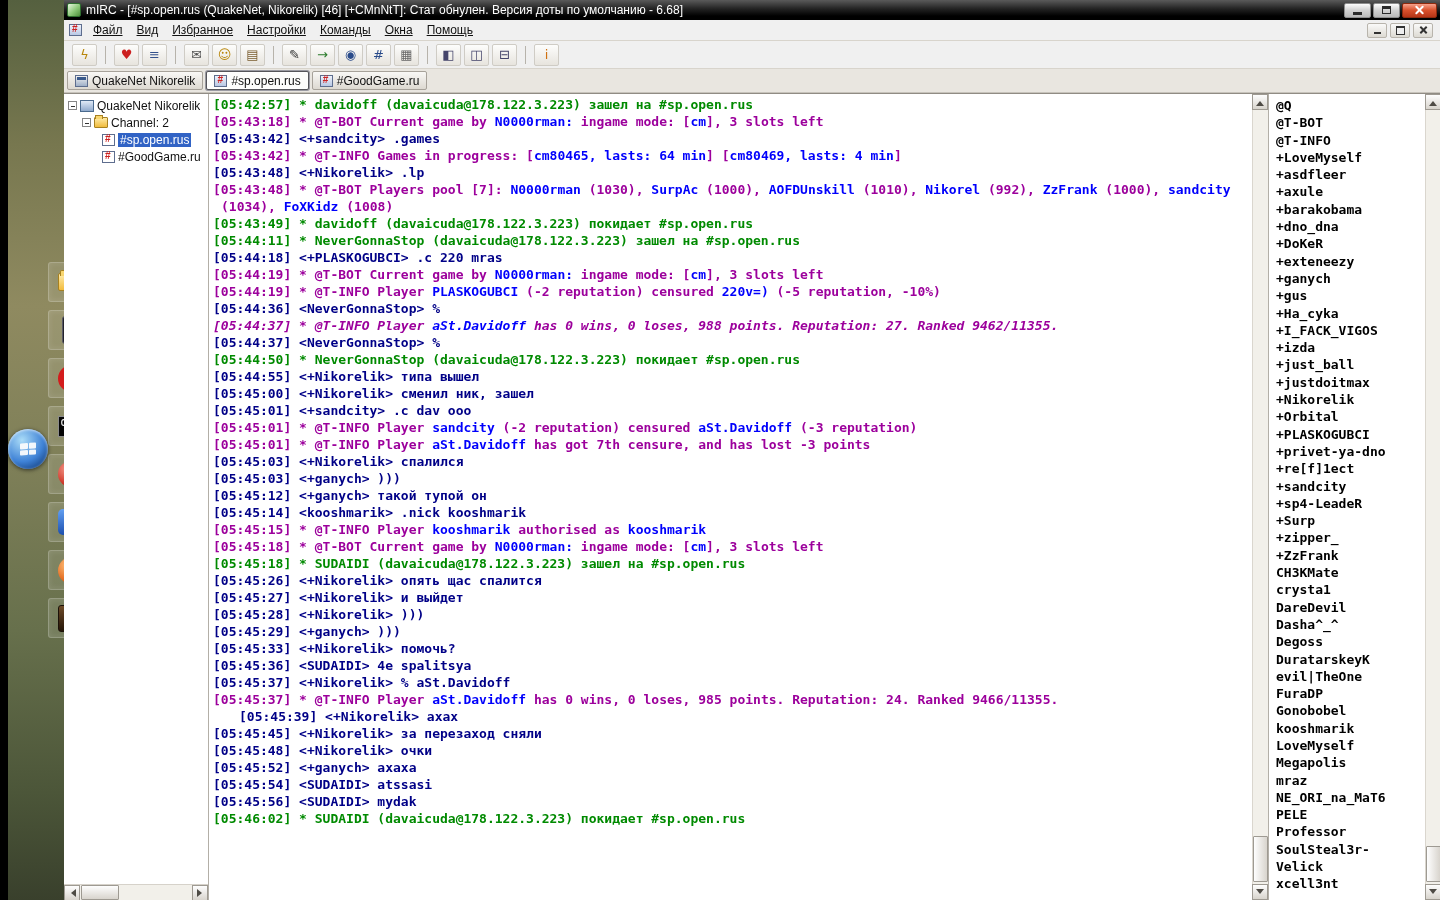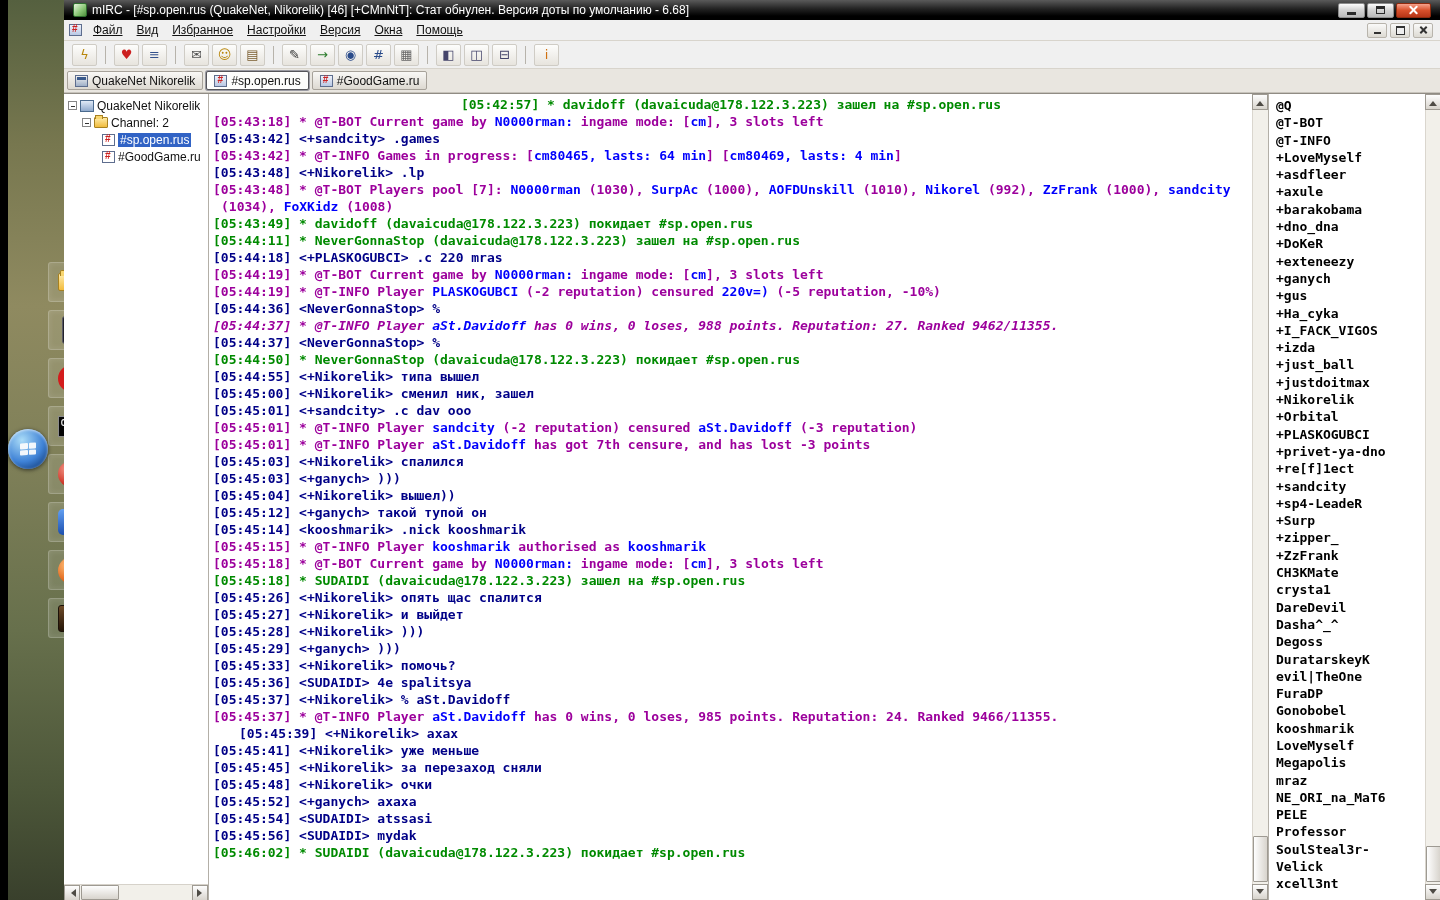--- a/index.html
+++ b/index.html
@@ -35,21 +35,21 @@
   .ic-game{width:27px;height:27px;border-radius:3px;background:linear-gradient(#6e4b28,#241507);border:1px solid #1c1209;}
   .ic-game::before{content:"";position:absolute;left:7px;top:6px;width:13px;height:15px;border-radius:45%;background:radial-gradient(circle at 40% 35%,#e7bb86,#9a6a3c);}
   .tray{margin-top:auto;display:flex;flex-direction:column;align-items:center;color:#fff;padding-bottom:12px;text-shadow:0 1px 2px rgba(0,0,0,.8);}
   .lang{font:bold 12px "Liberation Sans",sans-serif;margin-bottom:8px;}
   .speaker{width:15px;height:12px;background:#f2f2f2;clip-path:polygon(0 33%,28% 33%,62% 2%,62% 98%,28% 67%,0 67%);margin-bottom:36px;}
   .clock-time{font-size:12px;}
   .clock-date{font-size:10px;margin-top:3px;}
 
   
   .mirc{position:absolute;left:64px;top:0;width:1376px;height:900px;display:flex;flex-direction:column;background:#f0f0f0;}
-  .titlebar{height:20px;flex:none;display:flex;align-items:center;gap:5px;padding:0 9px;
+  .titlebar{height:20px;flex:none;display:flex;align-items:center;gap:5px;padding:0 3px;
     background:linear-gradient(#5a5a5a,#222 45%,#000 80%);justify-content:flex-end;}
   .app-icon{width:14px;height:14px;flex:none;border:1px solid #2f6f2f;border-radius:2px;background:linear-gradient(135deg,#eaf6e2,#8cc878 55%,#4e8f3c);}
   .title-text{flex:1;color:#fff;font-size:12px;white-space:nowrap;overflow:hidden;}
   .winbtns{display:flex;gap:2px;flex:none;}
   .wbtn{width:27px;height:15px;border:1px solid #8d8d8d;border-radius:2px;position:relative;display:flex;align-items:center;justify-content:center;
     background:linear-gradient(#fdfdfd,#d2d2d2 48%,#b9b9b9);}
   .wbtn.close{width:35px;background:linear-gradient(#f6a28c,#d9512c 48%,#b63517);border-color:#8e2a0e;}
   .gl-min{width:9px;height:3px;background:#2a2a2a;margin-top:6px;}
   .gl-max{width:9px;height:8px;border:1px solid #2a2a2a;border-top-width:3px;}
   .gl-close{position:relative;width:11px;height:11px;}
@@ -183,21 +183,21 @@
             <span class="gl-max"></span>
           </span>
         <span class="wbtn close">
             <span class="gl-close"></span>
           </span>
       </span>
     </div>
 
     <div class="menubar">
       <span class="mdi-child-icon"></span>
-      <span id="menu-items"><span class="menu-item">Файл</span><span class="menu-item">Вид</span><span class="menu-item">Избранное</span><span class="menu-item">Настройки</span><span class="menu-item">Версия</span><span class="menu-item">Окна</span><span class="menu-item">Помощь</span></span>
+      <span id="menu-items"><span class="menu-item">Файл</span><span class="menu-item">Вид</span><span class="menu-item">Избранное</span><span class="menu-item">Настройки</span><span class="menu-item">Команды</span><span class="menu-item">Окна</span><span class="menu-item">Помощь</span></span>
       <span class="mdi-btns">
         <span class="mdi-btn">
             <span class="gl-min-s"></span>
           </span>
         <span class="mdi-btn">
             <span class="gl-rest"></span>
           </span>
         <span class="mdi-btn">
             <span class="gl-close-s"></span>
           </span>
@@ -301,21 +301,21 @@
             </span>
           <span class="hthumb"></span>
           <span class="sbtn" style="right:0;top:0">
               <span class="tri tri-right"></span>
             </span>
         </div>
       </div>
 
       <div class="chat-wrap">
         <div class="chat" id="chat">
-            <div class="msg" style="color: rgb(0, 138, 0); text-align: center;"><span class="ts">[05:42:57] </span><span class="seg">* davidoff (davaicuda@178.122.3.223) зашел на #sp.open.rus</span></div>
+            <div class="msg" style="color: rgb(0, 138, 0);"><span class="ts">[05:42:57] </span><span class="seg">* davidoff (davaicuda@178.122.3.223) зашел на #sp.open.rus</span></div>
             <div class="msg" style="color: rgb(156, 0, 156);"><span class="ts">[05:43:18] </span><span class="seg">* @T-BOT Current game by </span><span class="seg" style="color: rgb(0, 0, 252);">N0000rman:</span><span class="seg"> ingame mode: [</span><span class="seg" style="color: rgb(0, 0, 252);">cm</span><span class="seg">], 3 slots left</span></div>
             <div class="msg" style="color: rgb(0, 0, 135);"><span class="ts">[05:43:42] </span><span class="seg">&lt;+sandcity&gt; .games</span></div>
             <div class="msg" style="color: rgb(156, 0, 156);"><span class="ts">[05:43:42] </span><span class="seg">* @T-INFO Games in progress: [</span><span class="seg" style="color: rgb(0, 0, 252);">cm80465, lasts: 64 min</span><span class="seg">] [</span><span class="seg" style="color: rgb(0, 0, 252);">cm80469, lasts: 4 min</span><span class="seg">]</span></div>
             <div class="msg" style="color: rgb(0, 0, 135);"><span class="ts">[05:43:48] </span><span class="seg">&lt;+Nikorelik&gt; .lp</span></div>
             <div class="msg" style="color: rgb(156, 0, 156);"><span class="ts">[05:43:48] </span><span class="seg">* @T-BOT Players pool [7]: </span><span class="seg" style="color: rgb(0, 0, 252);">N0000rman</span><span class="seg"> (1030), </span><span class="seg" style="color: rgb(0, 0, 252);">SurpAc</span><span class="seg"> (1000), </span><span class="seg" style="color: rgb(0, 0, 252);">AOFDUnskill</span><span class="seg"> (1010), </span><span class="seg" style="color: rgb(0, 0, 252);">Nikorel</span><span class="seg"> (992), </span><span class="seg" style="color: rgb(0, 0, 252);">ZzFrank</span><span class="seg"> (1000), </span><span class="seg" style="color: rgb(0, 0, 252);">sandcity</span><span class="seg"> (1034), </span><span class="seg" style="color: rgb(0, 0, 252);">FoXKidz</span><span class="seg"> (1008)</span></div>
             <div class="msg" style="color: rgb(0, 138, 0);"><span class="ts">[05:43:49] </span><span class="seg">* davidoff (davaicuda@178.122.3.223) покидает #sp.open.rus</span></div>
             <div class="msg" style="color: rgb(0, 138, 0);"><span class="ts">[05:44:11] </span><span class="seg">* NeverGonnaStop (davaicuda@178.122.3.223) зашел на #sp.open.rus</span></div>
             <div class="msg" style="color: rgb(0, 0, 135);"><span class="ts">[05:44:18] </span><span class="seg">&lt;+PLASKOGUBCI&gt; .c 220 mras</span></div>
             <div class="msg" style="color: rgb(156, 0, 156);"><span class="ts">[05:44:19] </span><span class="seg">* @T-BOT Current game by </span><span class="seg" style="color: rgb(0, 0, 252);">N0000rman:</span><span class="seg"> ingame mode: [</span><span class="seg" style="color: rgb(0, 0, 252);">cm</span><span class="seg">], 3 slots left</span></div>
             <div class="msg" style="color: rgb(156, 0, 156);"><span class="ts">[05:44:19] </span><span class="seg">* @T-INFO Player </span><span class="seg" style="color: rgb(0, 0, 252);">PLASKOGUBCI</span><span class="seg"> (-2 reputation) censured </span><span class="seg" style="color: rgb(0, 0, 252);">220v=)</span><span class="seg"> (-5 reputation, -10%)</span></div>
@@ -323,36 +323,34 @@
             <div class="msg" style="color: rgb(156, 0, 156); font-style: italic;"><span class="ts">[05:44:37] </span><span class="seg">* @T-INFO Player </span><span class="seg" style="color: rgb(0, 0, 252);">aSt.Davidoff</span><span class="seg"> has 0 wins, 0 loses, 988 points. Reputation: 27. Ranked 9462/11355.</span></div>
             <div class="msg" style="color: rgb(0, 0, 135);"><span class="ts">[05:44:37] </span><span class="seg">&lt;NeverGonnaStop&gt; %</span></div>
             <div class="msg" style="color: rgb(0, 138, 0);"><span class="ts">[05:44:50] </span><span class="seg">* NeverGonnaStop (davaicuda@178.122.3.223) покидает #sp.open.rus</span></div>
             <div class="msg" style="color: rgb(0, 0, 135);"><span class="ts">[05:44:55] </span><span class="seg">&lt;+Nikorelik&gt; типа вышел</span></div>
             <div class="msg" style="color: rgb(0, 0, 135);"><span class="ts">[05:45:00] </span><span class="seg">&lt;+Nikorelik&gt; сменил ник, зашел</span></div>
             <div class="msg" style="color: rgb(0, 0, 135);"><span class="ts">[05:45:01] </span><span class="seg">&lt;+sandcity&gt; .c dav ooo</span></div>
             <div class="msg" style="color: rgb(156, 0, 156);"><span class="ts">[05:45:01] </span><span class="seg">* @T-INFO Player </span><span class="seg" style="color: rgb(0, 0, 252);">sandcity</span><span class="seg"> (-2 reputation) censured </span><span class="seg" style="color: rgb(0, 0, 252);">aSt.Davidoff</span><span class="seg"> (-3 reputation)</span></div>
             <div class="msg" style="color: rgb(156, 0, 156);"><span class="ts">[05:45:01] </span><span class="seg">* @T-INFO Player </span><span class="seg" style="color: rgb(0, 0, 252);">aSt.Davidoff</span><span class="seg"> has got 7th censure, and has lost -3 points</span></div>
             <div class="msg" style="color: rgb(0, 0, 135);"><span class="ts">[05:45:03] </span><span class="seg">&lt;+Nikorelik&gt; спалился</span></div>
             <div class="msg" style="color: rgb(0, 0, 135);"><span class="ts">[05:45:03] </span><span class="seg">&lt;+ganych&gt; )))</span></div>
-            <div class="msg" style="color: rgb(0, 0, 135);"><span class="ts">[05:45:04] </span><span class="seg">&lt;+Nikorelik&gt; вышел))</span></div>
             <div class="msg" style="color: rgb(0, 0, 135);"><span class="ts">[05:45:12] </span><span class="seg">&lt;+ganych&gt; такой тупой он</span></div>
             <div class="msg" style="color: rgb(0, 0, 135);"><span class="ts">[05:45:14] </span><span class="seg">&lt;kooshmarik&gt; .nick kooshmarik</span></div>
             <div class="msg" style="color: rgb(156, 0, 156);"><span class="ts">[05:45:15] </span><span class="seg">* @T-INFO Player </span><span class="seg" style="color: rgb(0, 0, 252);">kooshmarik</span><span class="seg"> authorised as </span><span class="seg" style="color: rgb(0, 0, 252);">kooshmarik</span></div>
             <div class="msg" style="color: rgb(156, 0, 156);"><span class="ts">[05:45:18] </span><span class="seg">* @T-BOT Current game by </span><span class="seg" style="color: rgb(0, 0, 252);">N0000rman:</span><span class="seg"> ingame mode: [</span><span class="seg" style="color: rgb(0, 0, 252);">cm</span><span class="seg">], 3 slots left</span></div>
             <div class="msg" style="color: rgb(0, 138, 0);"><span class="ts">[05:45:18] </span><span class="seg">* SUDAIDI (davaicuda@178.122.3.223) зашел на #sp.open.rus</span></div>
             <div class="msg" style="color: rgb(0, 0, 135);"><span class="ts">[05:45:26] </span><span class="seg">&lt;+Nikorelik&gt; опять щас спалится</span></div>
             <div class="msg" style="color: rgb(0, 0, 135);"><span class="ts">[05:45:27] </span><span class="seg">&lt;+Nikorelik&gt; и выйдет</span></div>
             <div class="msg" style="color: rgb(0, 0, 135);"><span class="ts">[05:45:28] </span><span class="seg">&lt;+Nikorelik&gt; )))</span></div>
             <div class="msg" style="color: rgb(0, 0, 135);"><span class="ts">[05:45:29] </span><span class="seg">&lt;+ganych&gt; )))</span></div>
             <div class="msg" style="color: rgb(0, 0, 135);"><span class="ts">[05:45:33] </span><span class="seg">&lt;+Nikorelik&gt; помочь?</span></div>
             <div class="msg" style="color: rgb(0, 0, 135);"><span class="ts">[05:45:36] </span><span class="seg">&lt;SUDAIDI&gt; 4e spalitsya</span></div>
             <div class="msg" style="color: rgb(0, 0, 135);"><span class="ts">[05:45:37] </span><span class="seg">&lt;+Nikorelik&gt; % aSt.Davidoff</span></div>
             <div class="msg" style="color: rgb(156, 0, 156);"><span class="ts">[05:45:37] </span><span class="seg">* @T-INFO Player </span><span class="seg" style="color: rgb(0, 0, 252);">aSt.Davidoff</span><span class="seg"> has 0 wins, 0 loses, 985 points. Reputation: 24. Ranked 9466/11355.</span></div>
             <div class="msg" style="color: rgb(0, 0, 135); margin-left: 26px;"><span class="ts">[05:45:39] </span><span class="seg">&lt;+Nikorelik&gt; ахах</span></div>
-            <div class="msg" style="color: rgb(0, 0, 135);"><span class="ts">[05:45:41] </span><span class="seg">&lt;+Nikorelik&gt; уже меньше</span></div>
             <div class="msg" style="color: rgb(0, 0, 135);"><span class="ts">[05:45:45] </span><span class="seg">&lt;+Nikorelik&gt; за перезаход сняли</span></div>
             <div class="msg" style="color: rgb(0, 0, 135);"><span class="ts">[05:45:48] </span><span class="seg">&lt;+Nikorelik&gt; очки</span></div>
             <div class="msg" style="color: rgb(0, 0, 135);"><span class="ts">[05:45:52] </span><span class="seg">&lt;+ganych&gt; ахаха</span></div>
             <div class="msg" style="color: rgb(0, 0, 135);"><span class="ts">[05:45:54] </span><span class="seg">&lt;SUDAIDI&gt; atssasi</span></div>
             <div class="msg" style="color: rgb(0, 0, 135);"><span class="ts">[05:45:56] </span><span class="seg">&lt;SUDAIDI&gt; mydak</span></div>
             <div class="msg" style="color: rgb(0, 138, 0);"><span class="ts">[05:46:02] </span><span class="seg">* SUDAIDI (davaicuda@178.122.3.223) покидает #sp.open.rus</span></div>
           </div>
         <div class="vscroll">
           <span class="sbtn" style="top:0;left:-1px">
               <span class="tri tri-up"></span>

